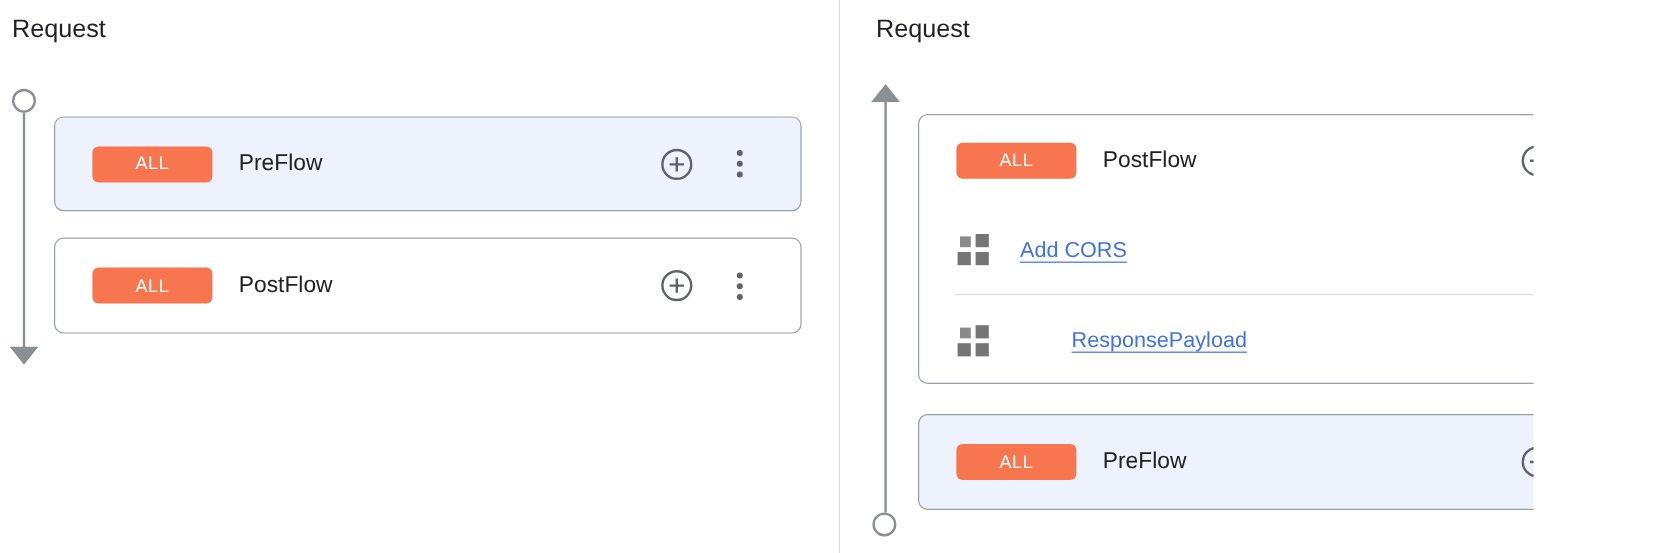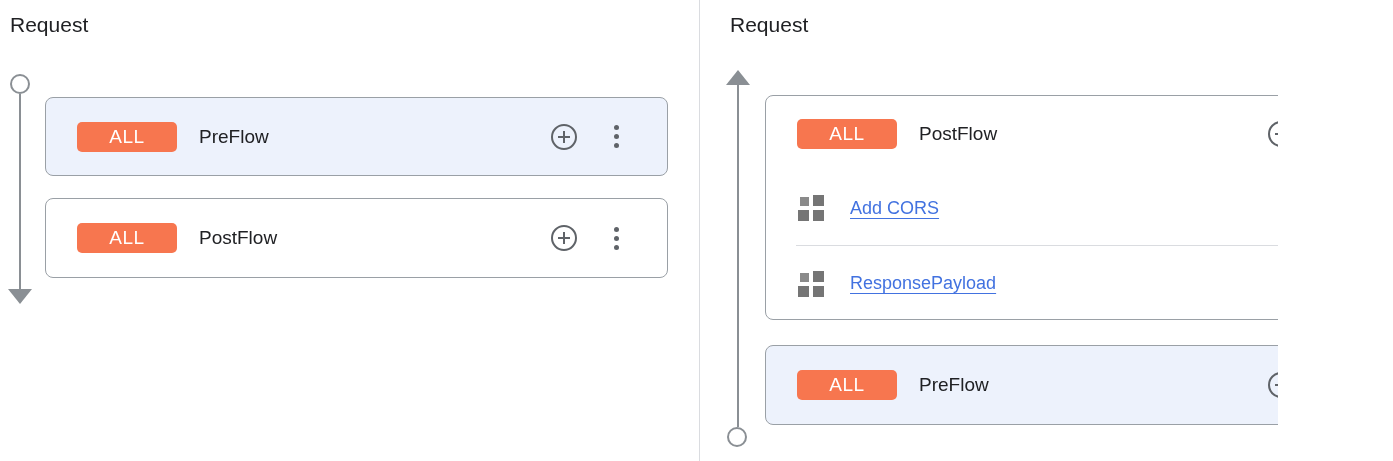--- a/index.html
+++ b/index.html
@@ -71,21 +71,21 @@
     align-items: center;
     padding-left: 31px;
     padding-right: 44px;
   }
   .badge {
     width: 100px;
     height: 30px;
     border-radius: 5px;
     background: #f7764f;
     color: #ffffff;
-    font-size: 19px;
+    font-size: 15px;
     letter-spacing: 0.5px;
     display: flex;
     align-items: center;
     justify-content: center;
     flex: none;
   }
   .flow-name {
     margin-left: 22px;
     font-size: 19px;
     font-weight: 400;
@@ -244,21 +244,21 @@
         <span class="spacer"></span>
         <span class="kebab-btn">
           <i></i>
             <i></i>
             <i></i>
         </span>
       </div>
 
       <div class="row-sep"></div>
 
-      <div class="policy-row" style="height:75px;">
+      <div class="policy-row" style="height:75px;gap:43px;">
         <span class="policy-grid">
           <i></i>
             <i></i>
             <i></i>
             <i></i>
         </span>
         <a class="policy-link">ResponsePayload</a>
         <span class="spacer"></span>
         <span class="kebab-btn">
           <i></i>

